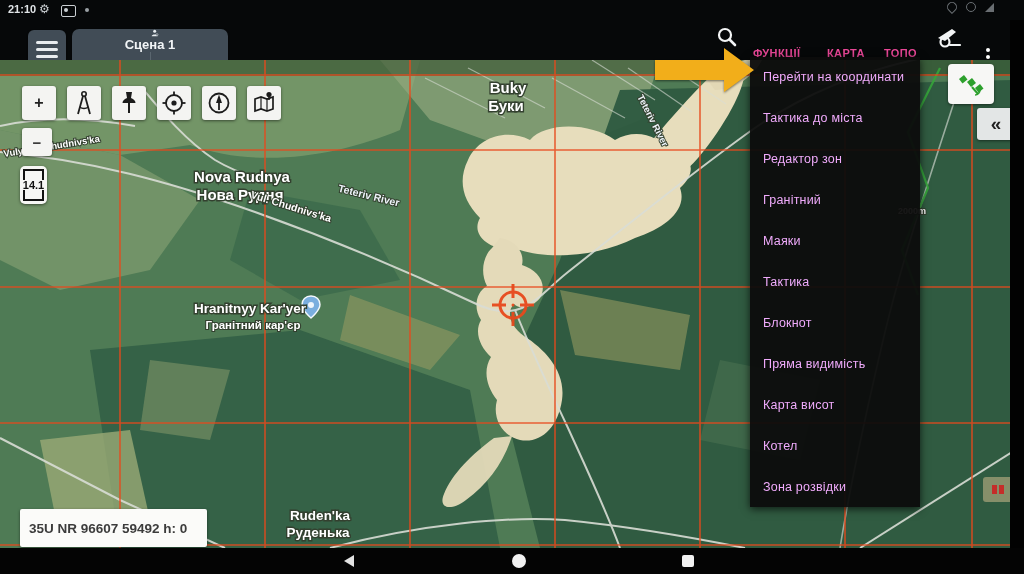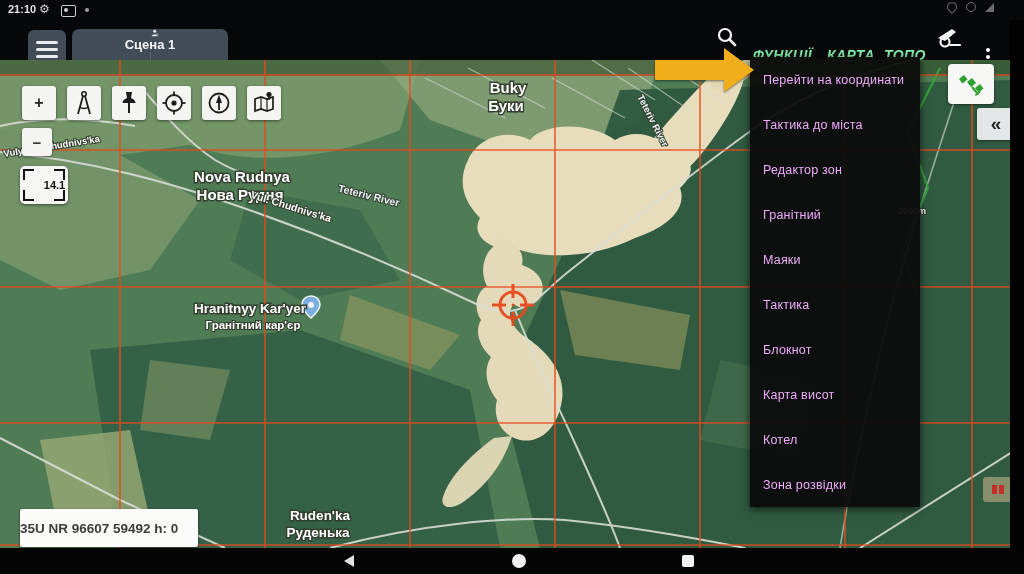--- a/index.html
+++ b/index.html
@@ -18,55 +18,55 @@
   .sb-sig{width:0;height:0;border-left:9px solid transparent;border-bottom:9px solid #8b9196;}
   
   .appbar{position:absolute;left:0;top:20px;width:1024px;height:40px;}
   .hamburger{position:absolute;left:28px;top:10px;width:38px;height:38px;background:#414c56;border-radius:6px;
              display:flex;flex-direction:column;justify-content:center;align-items:center;gap:4px;box-shadow:0 1px 2px rgba(0,0,0,.6);}
   .hamburger i{width:22px;height:3px;background:#e8ecef;border-radius:2px;}
   .scenepill{position:absolute;left:72px;top:9px;width:156px;height:39px;background:#414c56;border-radius:7px;
              display:flex;align-items:center;box-shadow:0 1px 2px rgba(0,0,0,.6);flex-direction:column;}
   .scenepill .divider{width:1px;height:26px;background:#5a666f;}
   .scene-label{flex:1;text-align:center;color:#f2f5f7;font-size:13px;font-weight:bold;}
-  .topnav-label{position:absolute;top:27px;color:#86efac;font-size:14px;font-weight:bold;letter-spacing:.4px;font-style:italic;}
+  .topnav-label{position:absolute;top:27px;color:#ec4899;font-size:11px;font-weight:bold;letter-spacing:.4px;}
   .dots{position:absolute;left:986px;top:28px;display:flex;flex-direction:column;gap:3px;}
   .dots i{width:4px;height:4px;border-radius:50%;background:#fff;}
   
   .map{position:absolute;left:0;top:60px;width:1012px;height:488px;background:#4f7b55;overflow:hidden;}
   .right-strip{position:absolute;left:1010px;top:20px;width:14px;height:554px;background:#020202;}
   
   .map-btn{position:absolute;width:34px;height:34px;background:#f4f4f2;border-radius:3px;
            box-shadow:0 1px 3px rgba(0,0,0,.5);display:flex;align-items:center;justify-content:center;}
   .zoom-out{position:absolute;left:22px;top:128px;width:30px;height:28px;background:#f4f4f2;border-radius:3px;
             display:flex;align-items:center;justify-content:center;font-size:15px;font-weight:bold;color:#333;
             box-shadow:0 1px 3px rgba(0,0,0,.5);}
   .zoom-plus{font-size:16px;font-weight:bold;color:#222;}
   .zoomlvl{position:absolute;left:20px;top:166px;width:27px;height:38px;background:#f6f6f4;border-radius:5px;
            box-shadow:0 1px 3px rgba(0,0,0,.5);display:flex;align-items:center;justify-content:center;
-           font-size:11px;font-weight:bold;color:#111;padding-left:21px;}
+           font-size:11px;font-weight:bold;color:#111;}
   .corner{position:absolute;width:9px;height:9px;border:0 solid #111;}
   .c-tl{left:3px;top:3px;border-left-width:2.5px;border-top-width:2.5px;}
   .c-tr{right:3px;top:3px;border-right-width:2.5px;border-top-width:2.5px;}
   .c-bl{left:3px;bottom:3px;border-left-width:2.5px;border-bottom-width:2.5px;}
   .c-br{right:3px;bottom:3px;border-right-width:2.5px;border-bottom-width:2.5px;}
   .sat-btn{position:absolute;left:948px;top:64px;width:46px;height:40px;background:#f7f7f5;border-radius:4px;
            display:flex;align-items:center;justify-content:center;box-shadow:0 1px 3px rgba(0,0,0,.5);}
   .collapse-btn{position:absolute;left:977px;top:108px;width:38px;height:32px;background:#e3e6e6;border-radius:3px;
            display:flex;align-items:center;justify-content:center;font-size:19px;font-weight:bold;color:#222;
            box-shadow:0 1px 3px rgba(0,0,0,.5);}
   
   .dropdown{position:absolute;left:750px;top:57px;width:170px;height:450px;background:rgba(12,12,12,.95);
             display:flex;flex-direction:column;box-shadow:0 2px 8px rgba(0,0,0,.7);}
   .menu-item{flex:1;display:flex;align-items:center;padding-left:13px;color:#f0abfc;
              font-size:12.5px;font-weight:normal;letter-spacing:.2px;white-space:nowrap;}
   .arrow-svg{position:absolute;left:655px;top:47px;filter:drop-shadow(0 1px 1px rgba(0,0,0,.5));}
   
   .coordbox{position:absolute;left:20px;top:509px;width:178px;height:38px;background:#fbfbf9;border-radius:2px;
-            display:flex;align-items:center;font-size:13.5px;font-weight:bold;color:#3c3c3c;
+            display:flex;align-items:center;padding-left:9px;font-size:13.5px;font-weight:bold;color:#3c3c3c;
             box-shadow:0 1px 3px rgba(0,0,0,.5);}
   .scalebar{position:absolute;left:868px;top:505px;width:148px;height:30px;}
   .scalebar .lbl{position:absolute;right:4px;top:0;color:#fff;font-size:13px;font-weight:bold;
                  text-shadow:0 1px 2px #000,0 0 3px #000;}
   .scalebar .line{position:absolute;left:0;bottom:2px;width:146px;height:7px;
                   border-left:2px solid #fff;border-right:2px solid #fff;border-bottom:2.5px solid #fff;
                   filter:drop-shadow(0 1px 1px rgba(0,0,0,.6));}
   .mini-marker{position:absolute;left:983px;top:477px;width:30px;height:25px;background:rgba(205,185,140,.55);
                border-radius:3px;display:flex;align-items:center;justify-content:center;gap:2px;}
   .mini-marker i{width:5px;height:9px;background:#cc2222;opacity:.9;}
@@ -302,20 +302,21 @@
   </div>
 
   <div class="dropdown">
     <div class="menu-item">Перейти на координати</div>
     <div class="menu-item">Тактика до міста</div>
     <div class="menu-item">Редактор зон</div>
     <div class="menu-item">Гранітний</div>
     <div class="menu-item">Маяки</div>
     <div class="menu-item">Тактика</div>
     <div class="menu-item">Блокнот</div>
+    <div class="menu-item">Пряма видимість</div>
     <div class="menu-item">Карта висот</div>
     <div class="menu-item">Котел</div>
     <div class="menu-item">Зона розвідки</div>
   </div>
 
   <svg class="arrow-svg" width="102" height="46" viewBox="0 0 102 46">
     <polygon points="0,13 69,13 69,1 99,23 69,45 69,33 0,33" fill="#f2ae1a"></polygon>
   </svg>
 
   <div class="coordbox">

